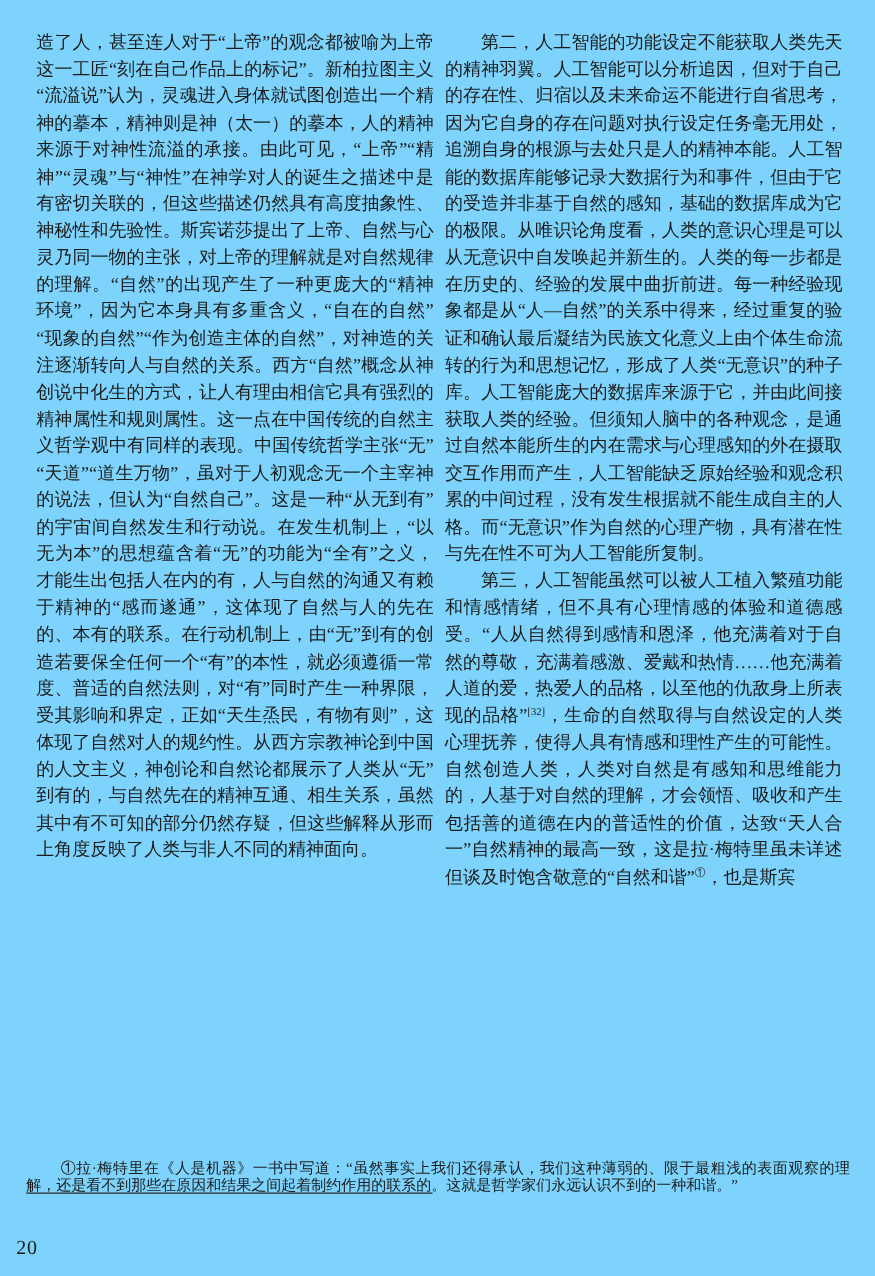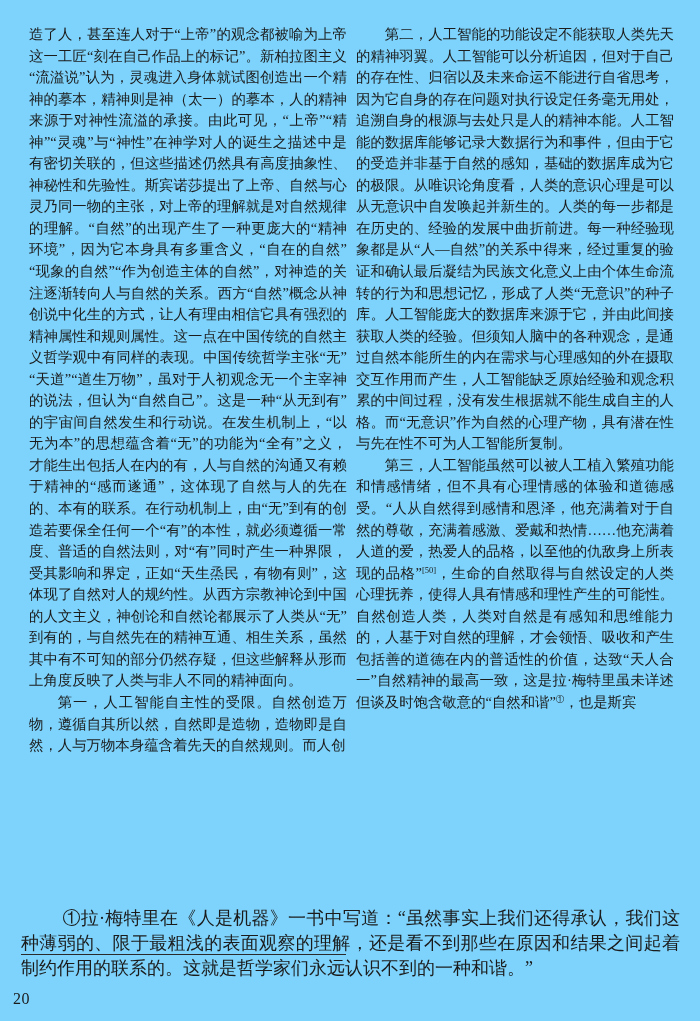--- a/index.html
+++ b/index.html
@@ -42,46 +42,45 @@
     position: absolute;
     left: 21px;
     top: 954px;
     width: 325px;
     height: 0;
     border-top: 1.6px solid #2a2a2a;
   }
   .footnote {
     position: absolute;
     left: 21px;
-    top: 906px;
+    top: 927px;
     width: 659px;
-    font-size: 18px;
-    line-height: 25px;
+    font-size: 12px;
+    line-height: 14px;
     text-align: justify;
     text-justify: inter-ideograph;
     word-break: break-all;
     text-indent: 2.3em;
     margin: 0;
   }
   .page-number {
     position: absolute;
     left: 13px;
     top: 990px;
     font-size: 16px;
     letter-spacing: 0.5px;
   }
 </style>
 </head>
 <body>
 
 <div class="page">
   <div class="column" id="col-left">
       <p class="para">造了人，甚至连人对于“上帝”的观念都被喻为上帝这一工匠“刻在自己作品上的标记”。新柏拉图主义“流溢说”认为，灵魂进入身体就试图创造出一个精神的摹本，精神则是神（太一）的摹本，人的精神来源于对神性流溢的承接。由此可见，“上帝”“精神”“灵魂”与“神性”在神学对人的诞生之描述中是有密切关联的，但这些描述仍然具有高度抽象性、神秘性和先验性。斯宾诺莎提出了上帝、自然与心灵乃同一物的主张，对上帝的理解就是对自然规律的理解。“自然”的出现产生了一种更庞大的“精神环境”，因为它本身具有多重含义，“自在的自然”“现象的自然”“作为创造主体的自然”，对神造的关注逐渐转向人与自然的关系。西方“自然”概念从神创说中化生的方式，让人有理由相信它具有强烈的精神属性和规则属性。这一点在中国传统的自然主义哲学观中有同样的表现。中国传统哲学主张“无”“天道”“道生万物”，虽对于人初观念无一个主宰神的说法，但认为“自然自己”。这是一种“从无到有”的宇宙间自然发生和行动说。在发生机制上，“以无为本”的思想蕴含着“无”的功能为“全有”之义，才能生出包括人在内的有，人与自然的沟通又有赖于精神的“感而遂通”，这体现了自然与人的先在的、本有的联系。在行动机制上，由“无”到有的创造若要保全任何一个“有”的本性，就必须遵循一常度、普适的自然法则，对“有”同时产生一种界限，受其影响和界定，正如“天生烝民，有物有则”，这体现了自然对人的规约性。从西方宗教神论到中国的人文主义，神创论和自然论都展示了人类从“无”到有的，与自然先在的精神互通、相生关系，虽然其中有不可知的部分仍然存疑，但这些解释从形而上角度反映了人类与非人不同的精神面向。</p>
-      <p class="para indent">第一，人工智能自主性的受限。自然创造万物，遵循自其所以然，自然即是造物，造物即是自然，人与万物本身蕴含着先天的自然规则。而人创</p>
     </div>
   <div class="column" id="col-right">
       <p class="para indent">第二，人工智能的功能设定不能获取人类先天的精神羽翼。人工智能可以分析追因，但对于自己的存在性、归宿以及未来命运不能进行自省思考，因为它自身的存在问题对执行设定任务毫无用处，追溯自身的根源与去处只是人的精神本能。人工智能的数据库能够记录大数据行为和事件，但由于它的受造并非基于自然的感知，基础的数据库成为它的极限。从唯识论角度看，人类的意识心理是可以从无意识中自发唤起并新生的。人类的每一步都是在历史的、经验的发展中曲折前进。每一种经验现象都是从“人—自然”的关系中得来，经过重复的验证和确认最后凝结为民族文化意义上由个体生命流转的行为和思想记忆，形成了人类“无意识”的种子库。人工智能庞大的数据库来源于它，并由此间接获取人类的经验。但须知人脑中的各种观念，是通过自然本能所生的内在需求与心理感知的外在摄取交互作用而产生，人工智能缺乏原始经验和观念积累的中间过程，没有发生根据就不能生成自主的人格。而“无意识”作为自然的心理产物，具有潜在性与先在性不可为人工智能所复制。</p>
-      <p class="para indent">第三，人工智能虽然可以被人工植入繁殖功能和情感情绪，但不具有心理情感的体验和道德感受。“人从自然得到感情和恩泽，他充满着对于自然的尊敬，充满着感激、爱戴和热情……他充满着人道的爱，热爱人的品格，以至他的仇敌身上所表现的品格”<sup class="ref">[50]</sup>，生命的自然取得与自然设定的人类心理抚养，使得人具有情感和理性产生的可能性。自然创造人类，人类对自然是有感知和思维能力的，人基于对自然的理解，才会领悟、吸收和产生包括善的道德在内的普适性的价值，达致“天人合一”自然精神的最高一致，这是拉·梅特里虽未详述但谈及时饱含敬意的“自然和谐”<sup class="ref">①</sup>，也是斯宾</p>
+      <p class="para indent">第三，人工智能虽然可以被人工植入繁殖功能和情感情绪，但不具有心理情感的体验和道德感受。“人从自然得到感情和恩泽，他充满着对于自然的尊敬，充满着感激、爱戴和热情……他充满着人道的爱，热爱人的品格，以至他的仇敌身上所表现的品格”<sup class="ref">[32]</sup>，生命的自然取得与自然设定的人类心理抚养，使得人具有情感和理性产生的可能性。自然创造人类，人类对自然是有感知和思维能力的，人基于对自然的理解，才会领悟、吸收和产生包括善的道德在内的普适性的价值，达致“天人合一”自然精神的最高一致，这是拉·梅特里虽未详述但谈及时饱含敬意的“自然和谐”<sup class="ref">①</sup>，也是斯宾</p>
     </div>
   <div class="footnote-rule"></div>
   <p class="footnote">①拉·梅特里在《人是机器》一书中写道：“虽然事实上我们还得承认，我们这种薄弱的、限于最粗浅的表面观察的理解，还是看不到那些在原因和结果之间起着制约作用的联系的。这就是哲学家们永远认识不到的一种和谐。”</p>
   <div class="page-number">20</div>
 </div>
 
 </body></html>

